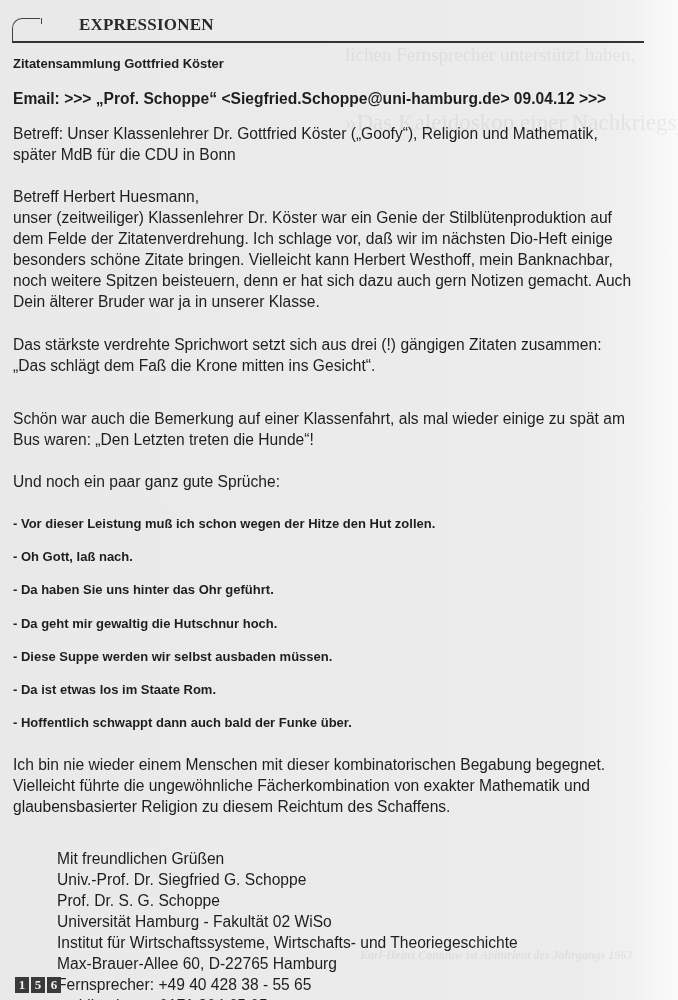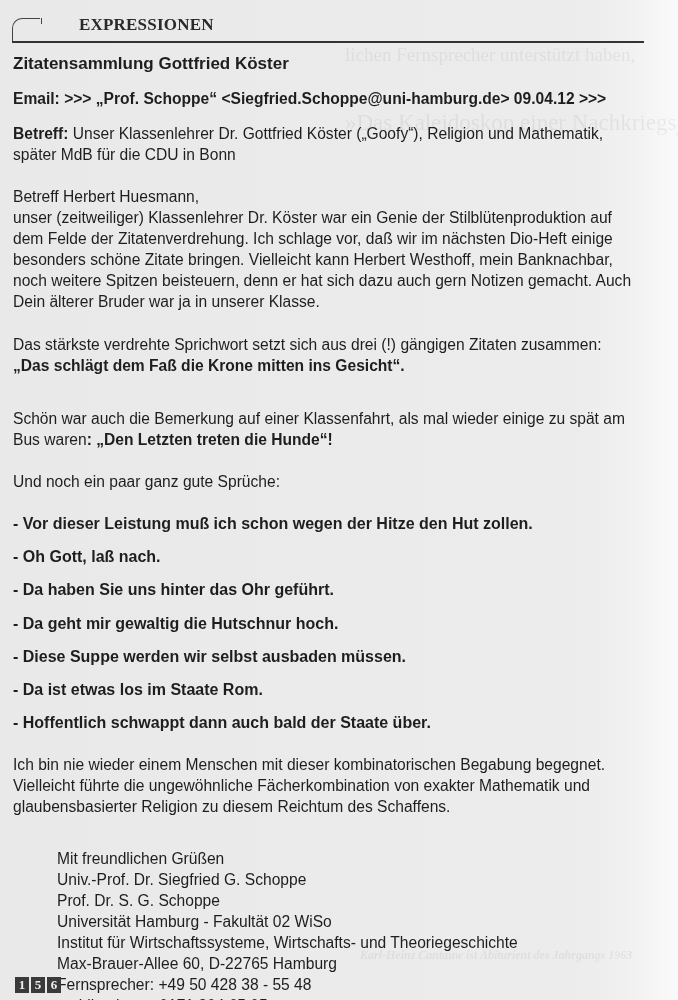--- a/index.html
+++ b/index.html
@@ -35,35 +35,35 @@
       letter-spacing: 0.2px; color: #2a2a2a; margin-left: 40px;
     }
     .header-rule {
       position: absolute; left: 0; top: 29px; width: 632px; height: 1.5px; background: #333;
     }
     .content {
       position: absolute; left: 13px; top: 52px; width: 620px;
       font-size: 15.6px; line-height: 21px;
     }
     h1 {
-      margin: 0; font-size: 17px; font-weight: bold; line-height: 24px;
+      margin: 0; font-size: 13px; font-weight: bold; line-height: 24px;
     }
     p { margin: 0; }
     .email { margin-top: 12px; font-weight: bold; }
     .subject { margin-top: 14px; }
     .letter-body { margin-top: 21px; }
     .para2 { margin-top: 22px; }
     .para3 { margin-top: 32px; }
     .para4 { margin-top: 21px; }
     .sayings { margin: 21px 0 0 0; padding: 0; list-style: none; }
-    .sayings li { font-weight: bold; font-size: 16px; line-height: 21px; margin-bottom: 12.2px; }
+    .sayings li { font-weight: bold; font-size: 13px; line-height: 21px; margin-bottom: 12.2px; }
     .closing { margin-top: 21px; }
     .signature { margin-top: 31px; }
     .signature div { line-height: 21px; margin-left: 44px; }
-    b { font-weight: bold; }
+    b { font-weight: normal; }
     .page-number {
       position: absolute; left: 15px; top: 977px; display: flex; gap: 2px;
     }
     .page-number span {
       display: inline-block; width: 14px; height: 16px; background: #3a3a3a; color: #f0f0f0;
       font-family: "Liberation Serif", serif; font-weight: bold; font-size: 13px;
       text-align: center; line-height: 16px;
     }
   </style>
 </head>
@@ -99,33 +99,33 @@
 
     <p class="para4">Und noch ein paar ganz gute Sprüche:</p>
 
     <ul class="sayings">
       <li>- Vor dieser Leistung muß ich schon wegen der Hitze den Hut zollen.</li>
       <li>- Oh Gott, laß nach.</li>
       <li>- Da haben Sie uns hinter das Ohr geführt.</li>
       <li>- Da geht mir gewaltig die Hutschnur hoch.</li>
       <li>- Diese Suppe werden wir selbst ausbaden müssen.</li>
       <li>- Da ist etwas los im Staate Rom.</li>
-      <li>- Hoffentlich schwappt dann auch bald der Staate über.</li>
+      <li>- Hoffentlich schwappt dann auch bald der Funke über.</li>
     </ul>
 
     <p class="closing">Ich bin nie wieder einem Menschen mit dieser kombinatorischen Begabung begegnet. Vielleicht führte die ungewöhnliche Fächerkombination von exakter Mathematik und glaubensbasierter Religion zu diesem Reichtum des Schaffens.</p>
 
     <div class="signature">
       <div>Mit freundlichen Grüßen</div>
       <div>Univ.-Prof. Dr. Siegfried G. Schoppe</div>
       <div>Prof. Dr. S. G. Schoppe</div>
       <div>Universität Hamburg - Fakultät 02 WiSo</div>
       <div>Institut für Wirtschaftssysteme, Wirtschafts- und Theoriegeschichte</div>
       <div>Max-Brauer-Allee 60, D-22765 Hamburg</div>
-      <div>Fernsprecher: +49 50 428 38 - 55 48</div>
+      <div>Fernsprecher: +49 40 428 38 - 55 65</div>
       <div>mobile phone: 0171 204 65 05</div>
       <div>Fax: +49 40 428 38 - 61 15</div>
     </div>
   </div>
 
   <div class="page-number">
     <span>1</span>
     <span>5</span>
     <span>6</span>
   </div>

